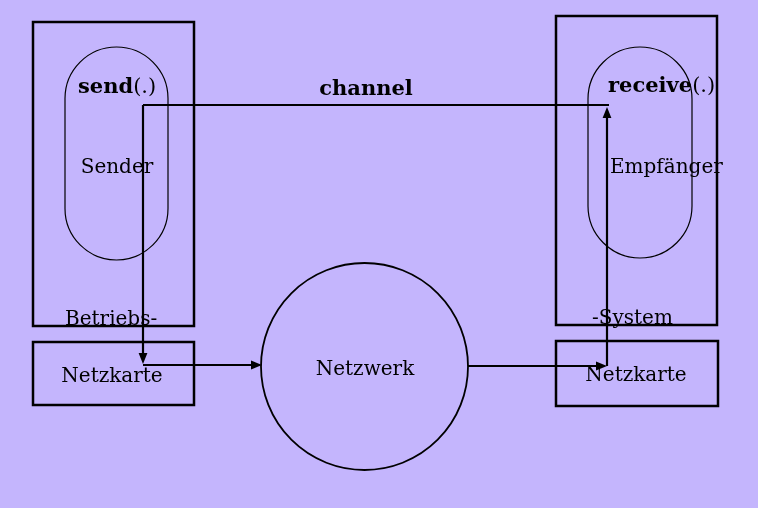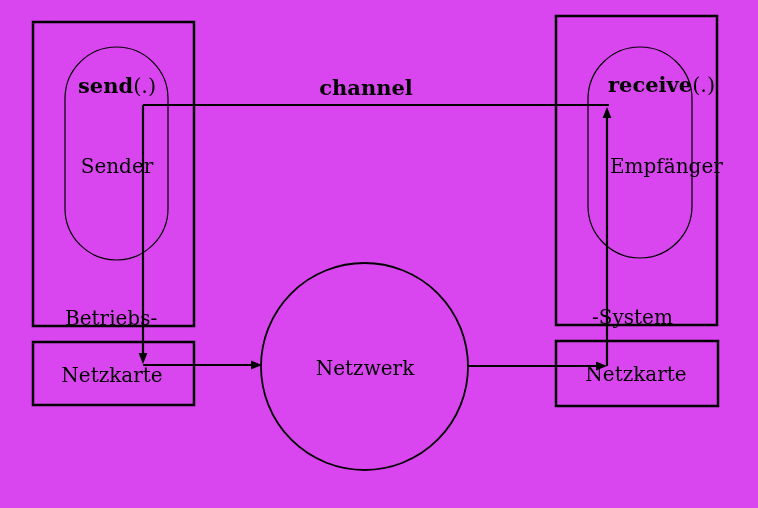--- a/index.html
+++ b/index.html
@@ -4,21 +4,21 @@
 <style>
   html, body {
     margin: 0;
     padding: 0;
     background: #ffffff;
   }
   .canvas {
     position: relative;
     width: 758px;
     height: 508px;
-    background: #d946ef;
+    background: #c4b5fd;
     overflow: hidden;
   }
   svg text {
     font-family: "DejaVu Serif", "Liberation Serif", serif;
     fill: #000000;
   }
   .lbl   { font-size: 20px; font-weight: 400; }
   .lblB  { font-size: 21px; font-weight: 700; }
   .args  { font-size: 21px; font-weight: 400; }
 </style>

